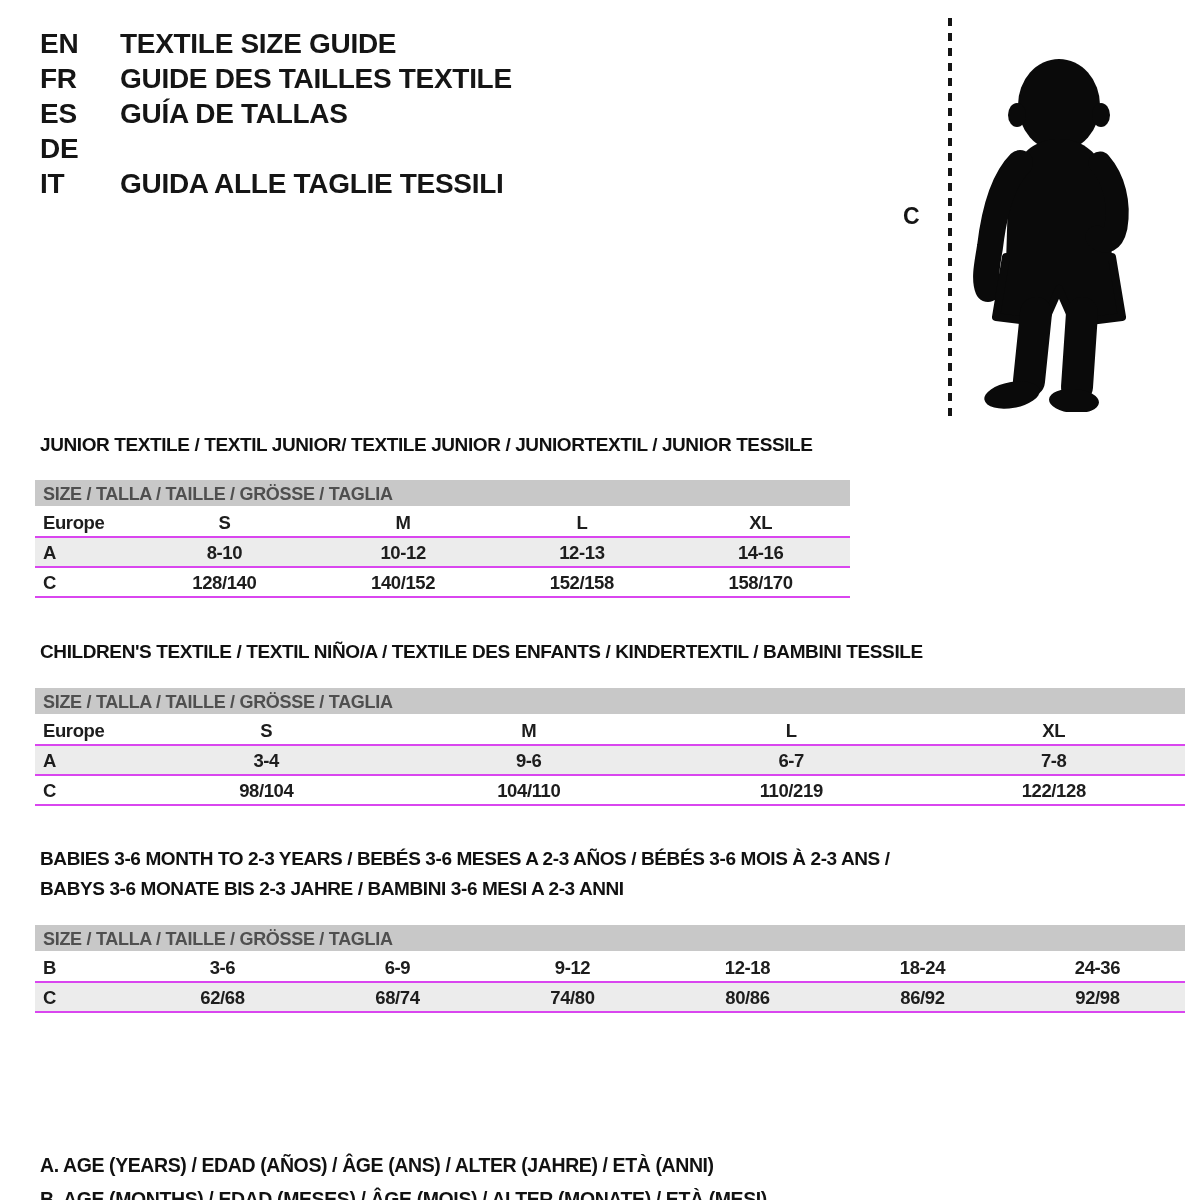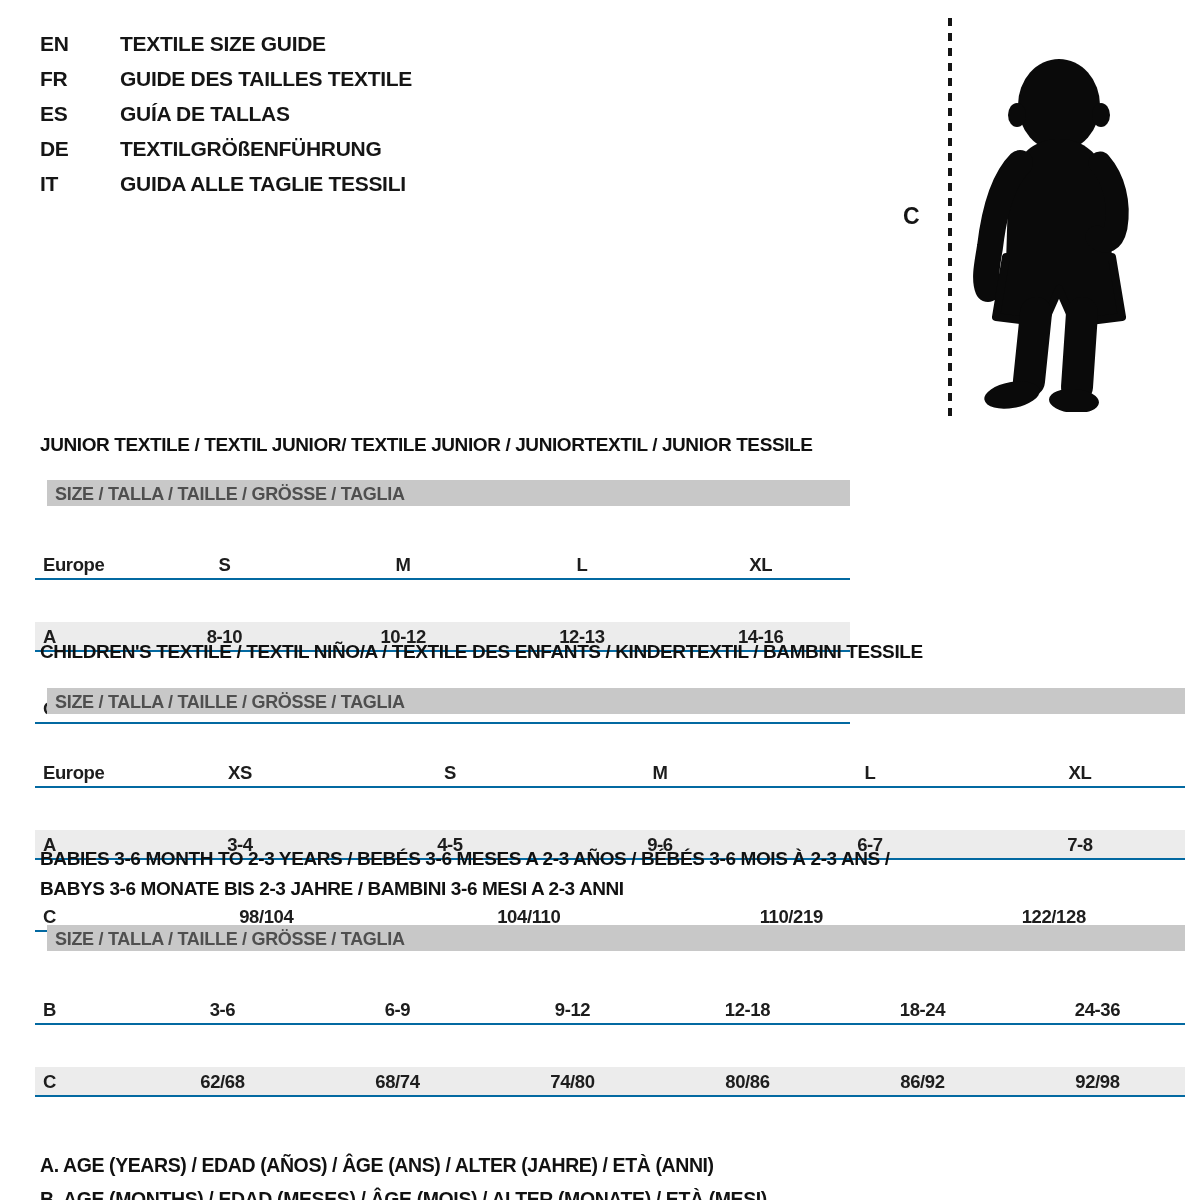--- a/index.html
+++ b/index.html
@@ -6,44 +6,44 @@
   html,body { background:#fff; }
   body { font-family:"Liberation Sans", sans-serif; }
   .canvas {
     position:relative; width:1200px; height:1200px;
     background:#ffffff; overflow:hidden; color:#161616;
   }
 
   
   .lang-list { position:absolute; left:40px; top:26px; }
   .lang-row { display:flex; height:35px; align-items:center;
-    font-size:21px; font-weight:700; letter-spacing:-0.3px; color:#151515; }
+    font-size:28px; font-weight:700; letter-spacing:-0.3px; color:#151515; }
   .lang-code { width:80px; }
 
   
   .dash-line { position:absolute; left:948px; top:18px; width:4px; height:400px;
     background:repeating-linear-gradient(to bottom, #141414 0 8px, transparent 8px 15px); }
   .c-label { position:absolute; left:903px; top:203px; font-size:23px;
     font-weight:700; color:#151515; }
   .baby-svg { position:absolute; left:962px; top:50px; }
 
   
   .sec-title { position:absolute; left:40px; font-size:19px; font-weight:700;
     letter-spacing:-0.4px; color:#111; white-space:nowrap; }
 
   
   .table { position:absolute; left:35px; }
   .w-narrow { width:815px; }
   .w-wide { width:1150px; }
   .thead { background:#c8c8c8; color:#4f4f4f; height:28px; line-height:28px;
     padding-left:8px; font-size:18px; font-weight:700; letter-spacing:-0.3px;
-    border-bottom:2px solid #ffffff;margin-left:12px; }
+    border-bottom:2px solid #ffffff; }
   .trow { display:flex; height:30px; line-height:30px; font-size:18.5px;
     font-weight:700; letter-spacing:-0.4px; color:#1d1d1d;
-    border-bottom:2px solid #0369a1;margin-top:42px; }
+    border-bottom:2px solid #d946ef; }
   .trow.stripe { background:#ececec; }
   .tlabel { width:100px; padding-left:8px; }
   .tcell { flex:1; text-align:center; }
 
   
   .legend { position:absolute; left:40px; top:1100px;margin-top:48px; }
   .legend-line { height:34px; line-height:34px; font-size:19.5px; font-weight:700;
     letter-spacing:-0.4px; color:#111; white-space:nowrap; }
 </style>
 </head>
@@ -59,21 +59,20 @@
     <div class="lang-row">
       <span class="lang-code">FR</span>
       <span class="lang-label">GUIDE DES TAILLES TEXTILE</span>
     </div>
     <div class="lang-row">
       <span class="lang-code">ES</span>
       <span class="lang-label">GUÍA DE TALLAS</span>
     </div>
     <div class="lang-row">
       <span class="lang-code">DE</span>
-      <span class="lang-label">TEXTILGRÖßENFÜHRUNG</span>
     </div>
     <div class="lang-row">
       <span class="lang-code">IT</span>
       <span class="lang-label">GUIDA ALLE TAGLIE TESSILI</span>
     </div>
   </div>
 
   <div class="dash-line"></div>
   <div class="c-label">C</div>
   <svg class="baby-svg" width="180" height="362" viewBox="0 0 180 360" aria-hidden="true">
@@ -123,30 +122,28 @@
         <div class="tcell">152/158</div>
         <div class="tcell">158/170</div>
       </div>
     </div>
 
   <div class="sec-title" style="top:641px">CHILDREN'S TEXTILE / TEXTIL NIÑO/A / TEXTILE DES ENFANTS / KINDERTEXTIL / BAMBINI TESSILE</div>
   <div class="table w-wide" style="top:688px">
       <div class="thead">SIZE / TALLA / TAILLE / GRÖSSE / TAGLIA</div>
       <div class="trow">
         <div class="tlabel">Europe</div>
-        <div class="tcell">XS</div>
         <div class="tcell">S</div>
         <div class="tcell">M</div>
         <div class="tcell">L</div>
         <div class="tcell">XL</div>
       </div>
       <div class="trow stripe">
         <div class="tlabel">A</div>
         <div class="tcell">3-4</div>
-        <div class="tcell">4-5</div>
         <div class="tcell">9-6</div>
         <div class="tcell">6-7</div>
         <div class="tcell">7-8</div>
       </div>
       <div class="trow">
         <div class="tlabel">C</div>
         <div class="tcell">98/104</div>
         <div class="tcell">104/110</div>
         <div class="tcell">110/219</div>
         <div class="tcell">122/128</div>

